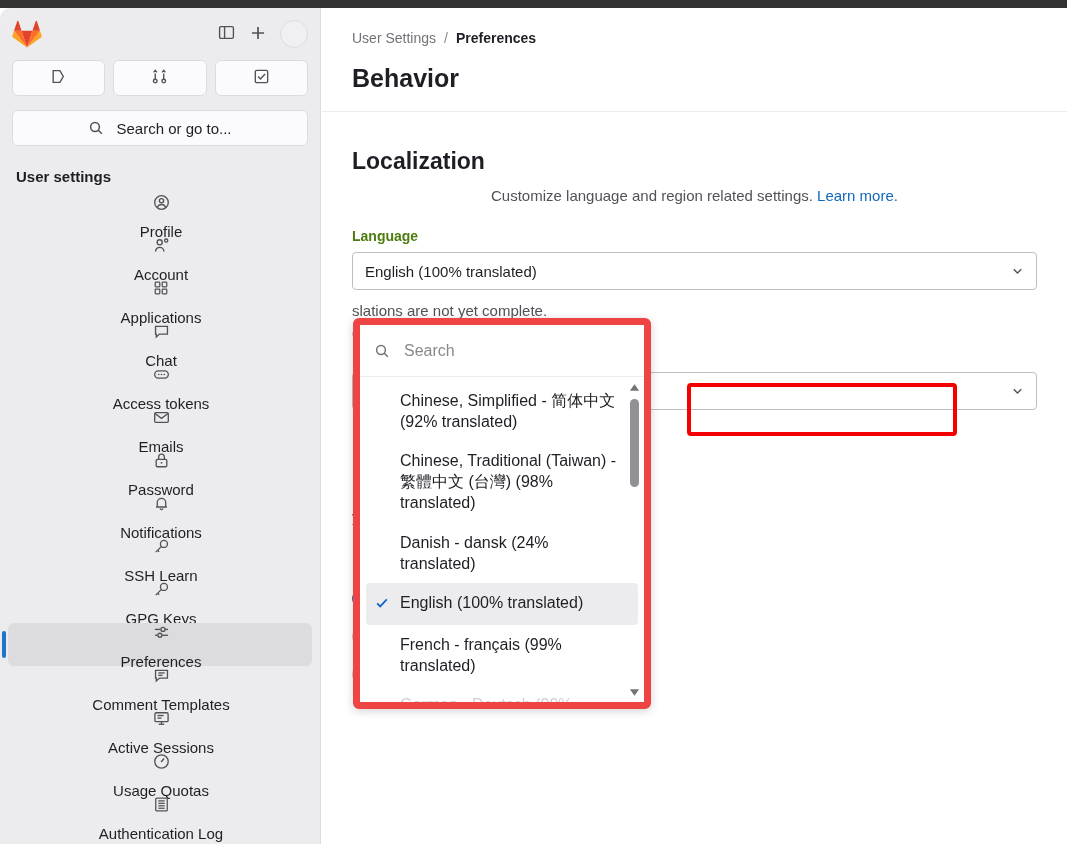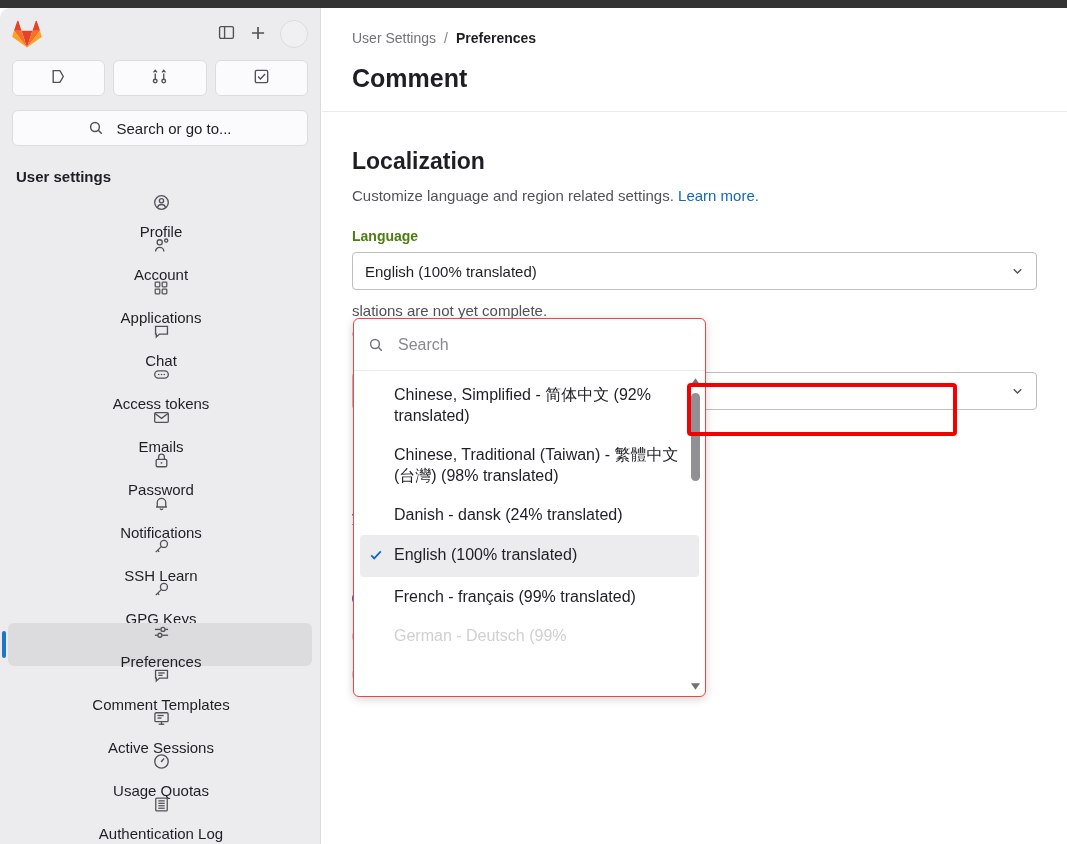--- a/index.html
+++ b/index.html
@@ -96,21 +96,21 @@
   .page-title {
     font-size: 25px; font-weight: bold; color: #1f1e24;
     padding: 0 0 18px 30px; margin: 0;
     border-bottom: 1px solid #ececef;
   }
 
   .section { padding: 36px 30px 0 30px; }
   .section h2 {
     font-size: 23px; font-weight: bold; color: #1f1e24; margin: 0 0 12px 0;
   }
-  .section .desc { font-size: 15px; color: #535158; margin: 0 0 24px 0; }
+  .section .desc { font-size: 15px; color: #535158; margin: 0 0 24px 0; text-align: center; }
   a.link { color: #1068bf; text-decoration: none; cursor: pointer; }
 
   .field-label {
     font-size: 14px; font-weight: bold; color: #4d7c0f; margin-bottom: 8px;
   }
   .select-box {
     position: relative;
     height: 38px; border: 1px solid #bfbfc3; border-radius: 4px;
     background: #fff; display: flex; align-items: center;
     padding: 0 34px 0 12px; font-size: 15px; color: #1f1e24;
@@ -119,22 +119,22 @@
   .select-box .chev {
     position: absolute; right: 11px; top: 50%; transform: translateY(-50%);
     color: #535158; display: flex;
   }
   .helper {
     font-size: 15px; color: #535158; margin-top: 10px; line-height: 1.45;
   }
 
   
   .dropdown {
-    position: absolute; left: 31px; top: 310px; width: 353px;
-    background: #fff; border: 1px solid #ef4444; border-radius: 6px;
+    position: absolute; left: 31px; top: 310px; width: 298px;
+    background: #fff; border: 7px solid #ef4444; border-radius: 6px;
     box-shadow: 0 2px 10px rgba(0,0,0,.18);
     z-index: 40; overflow: hidden;
   }
   .dd-search {
     display: flex; align-items: center; gap: 12px;
     height: 52px; padding: 0 14px;
     border-bottom: 1px solid #ececef;
   }
   .dd-search .glyph { color: #737278; display:flex; }
   .dd-search input {
@@ -457,21 +457,21 @@
   </aside>
 
   <main class="main">
 
     <div class="breadcrumb">
       <a class="crumb-link">User Settings</a>
       <span class="sep">/</span>
       <span class="crumb-current">Preferences</span>
     </div>
 
-    <h1 class="page-title">Comment</h1>
+    <h1 class="page-title">Behavior</h1>
 
     <section class="section">
       <h2>Localization</h2>
       <p class="desc">
         <span>Customize language and region related settings.</span>
         <a class="link">Learn more.</a>
       </p>
 
       <div class="field-label">Language</div>
       <div class="select-box">

